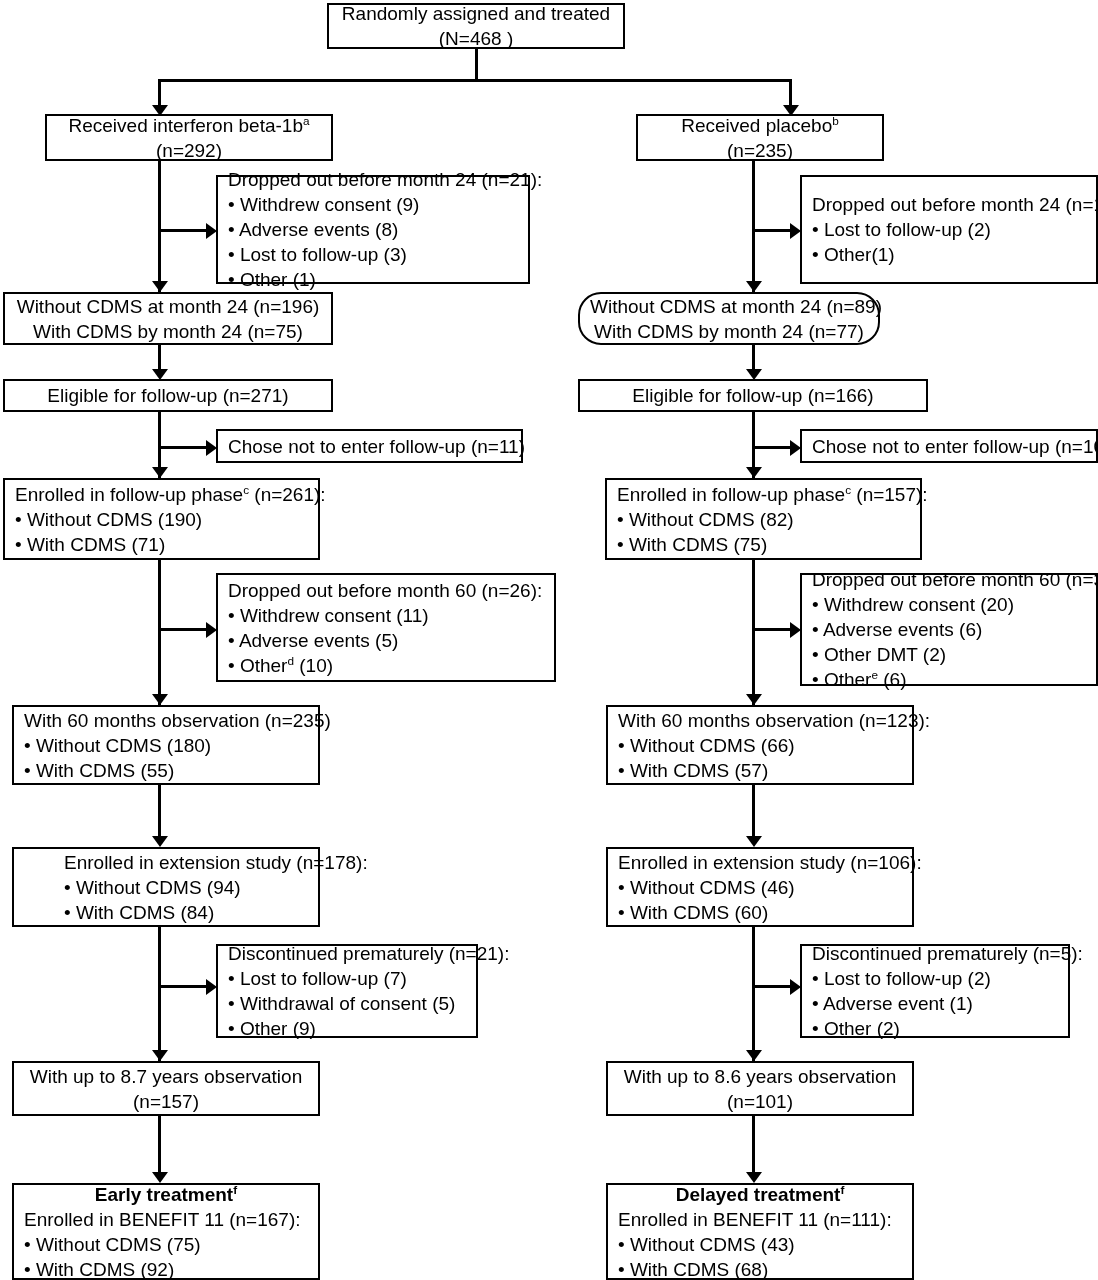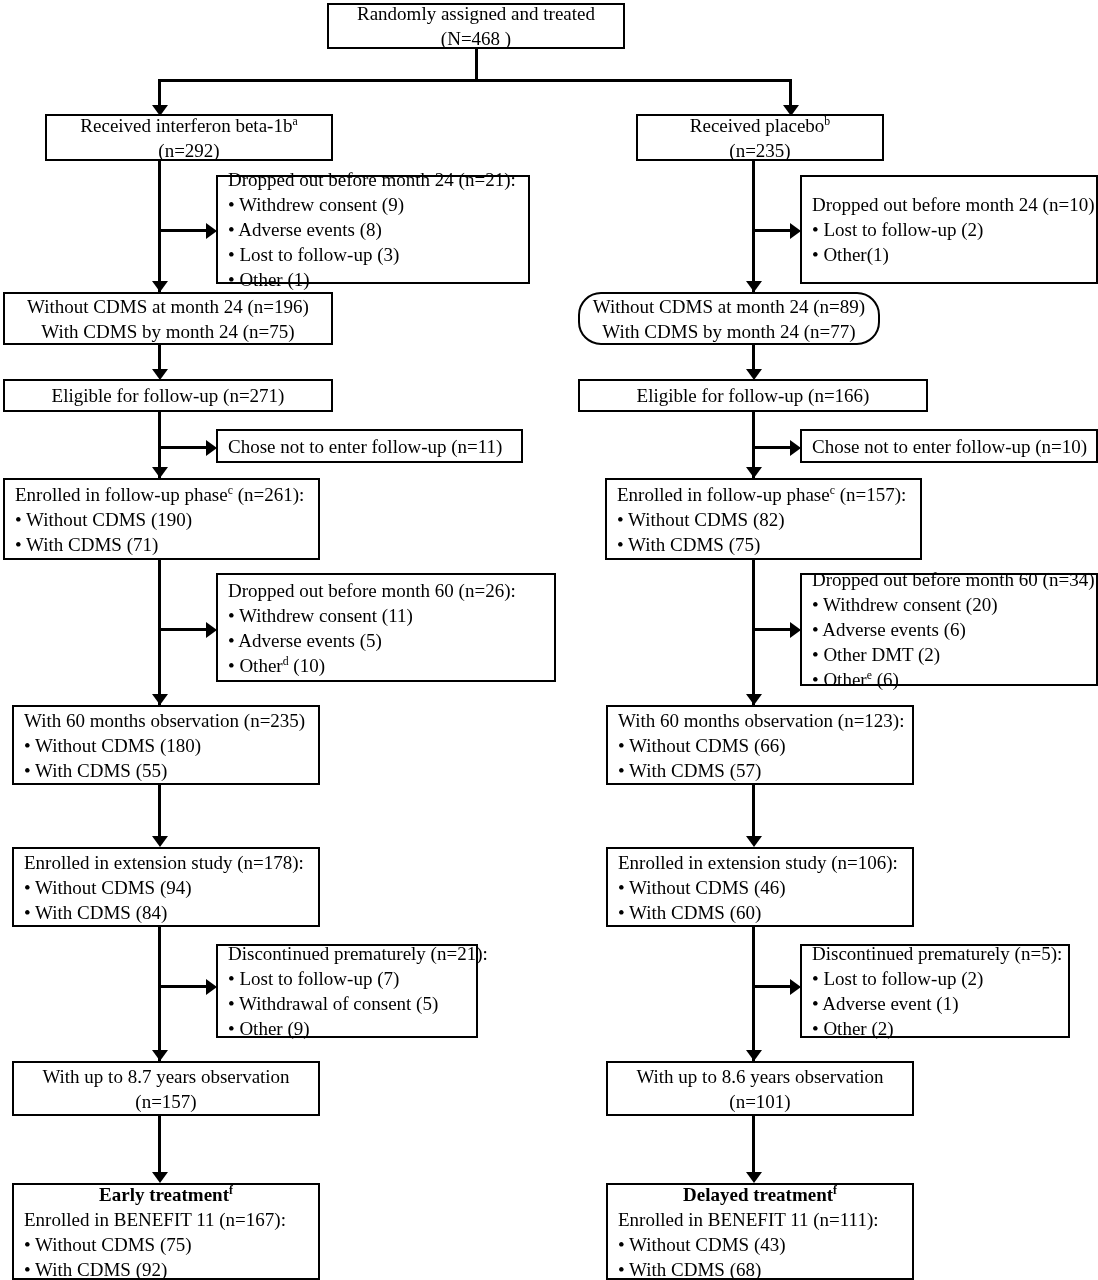--- a/index.html
+++ b/index.html
@@ -19,21 +19,20 @@
   .box {
     position: absolute;
     box-sizing: border-box;
     border: 2.5px solid #000000;
     background: #ffffff;
     font-size: 19px;
     line-height: 25px;
     display: flex;
     flex-direction: column;
     justify-content: center;
-    font-family: Liberation Serif, serif;
   }
   .box.center {
     text-align: center;
     align-items: center;
   }
   .box.left {
     text-align: left;
     align-items: flex-start;
   }
   .box .pad {
@@ -171,21 +170,21 @@
     <div class="pad">
       <span class="ln">With 60 months observation (n=235)</span>
       <span class="bullet">• Without CDMS (180)</span>
       <span class="bullet">• With CDMS (55)</span>
     </div>
   </div>
 
   <div class="vline" style="left:158px; top:785px; height:52px;"></div>
   <div class="arrow-down" style="left:151.5px; top:836px;"></div>
 
-  <div class="box left" style="left:12px; top:847px; width:308px; height:80px;">
+  <div class="box left" style="left:12px; top:847px; width:308px; height:80px;padding-left:40px;">
     <div class="pad">
       <span class="ln">Enrolled in extension study (n=178):</span>
       <span class="bullet">• Without CDMS (94)</span>
       <span class="bullet">• With CDMS (84)</span>
     </div>
   </div>
 
   <div class="vline" style="left:158px; top:927px; height:134px;"></div>
   <div class="arrow-down" style="left:151.5px; top:1050px;"></div>
   <div class="hline" style="left:158px; top:985px; width:48px;"></div>

